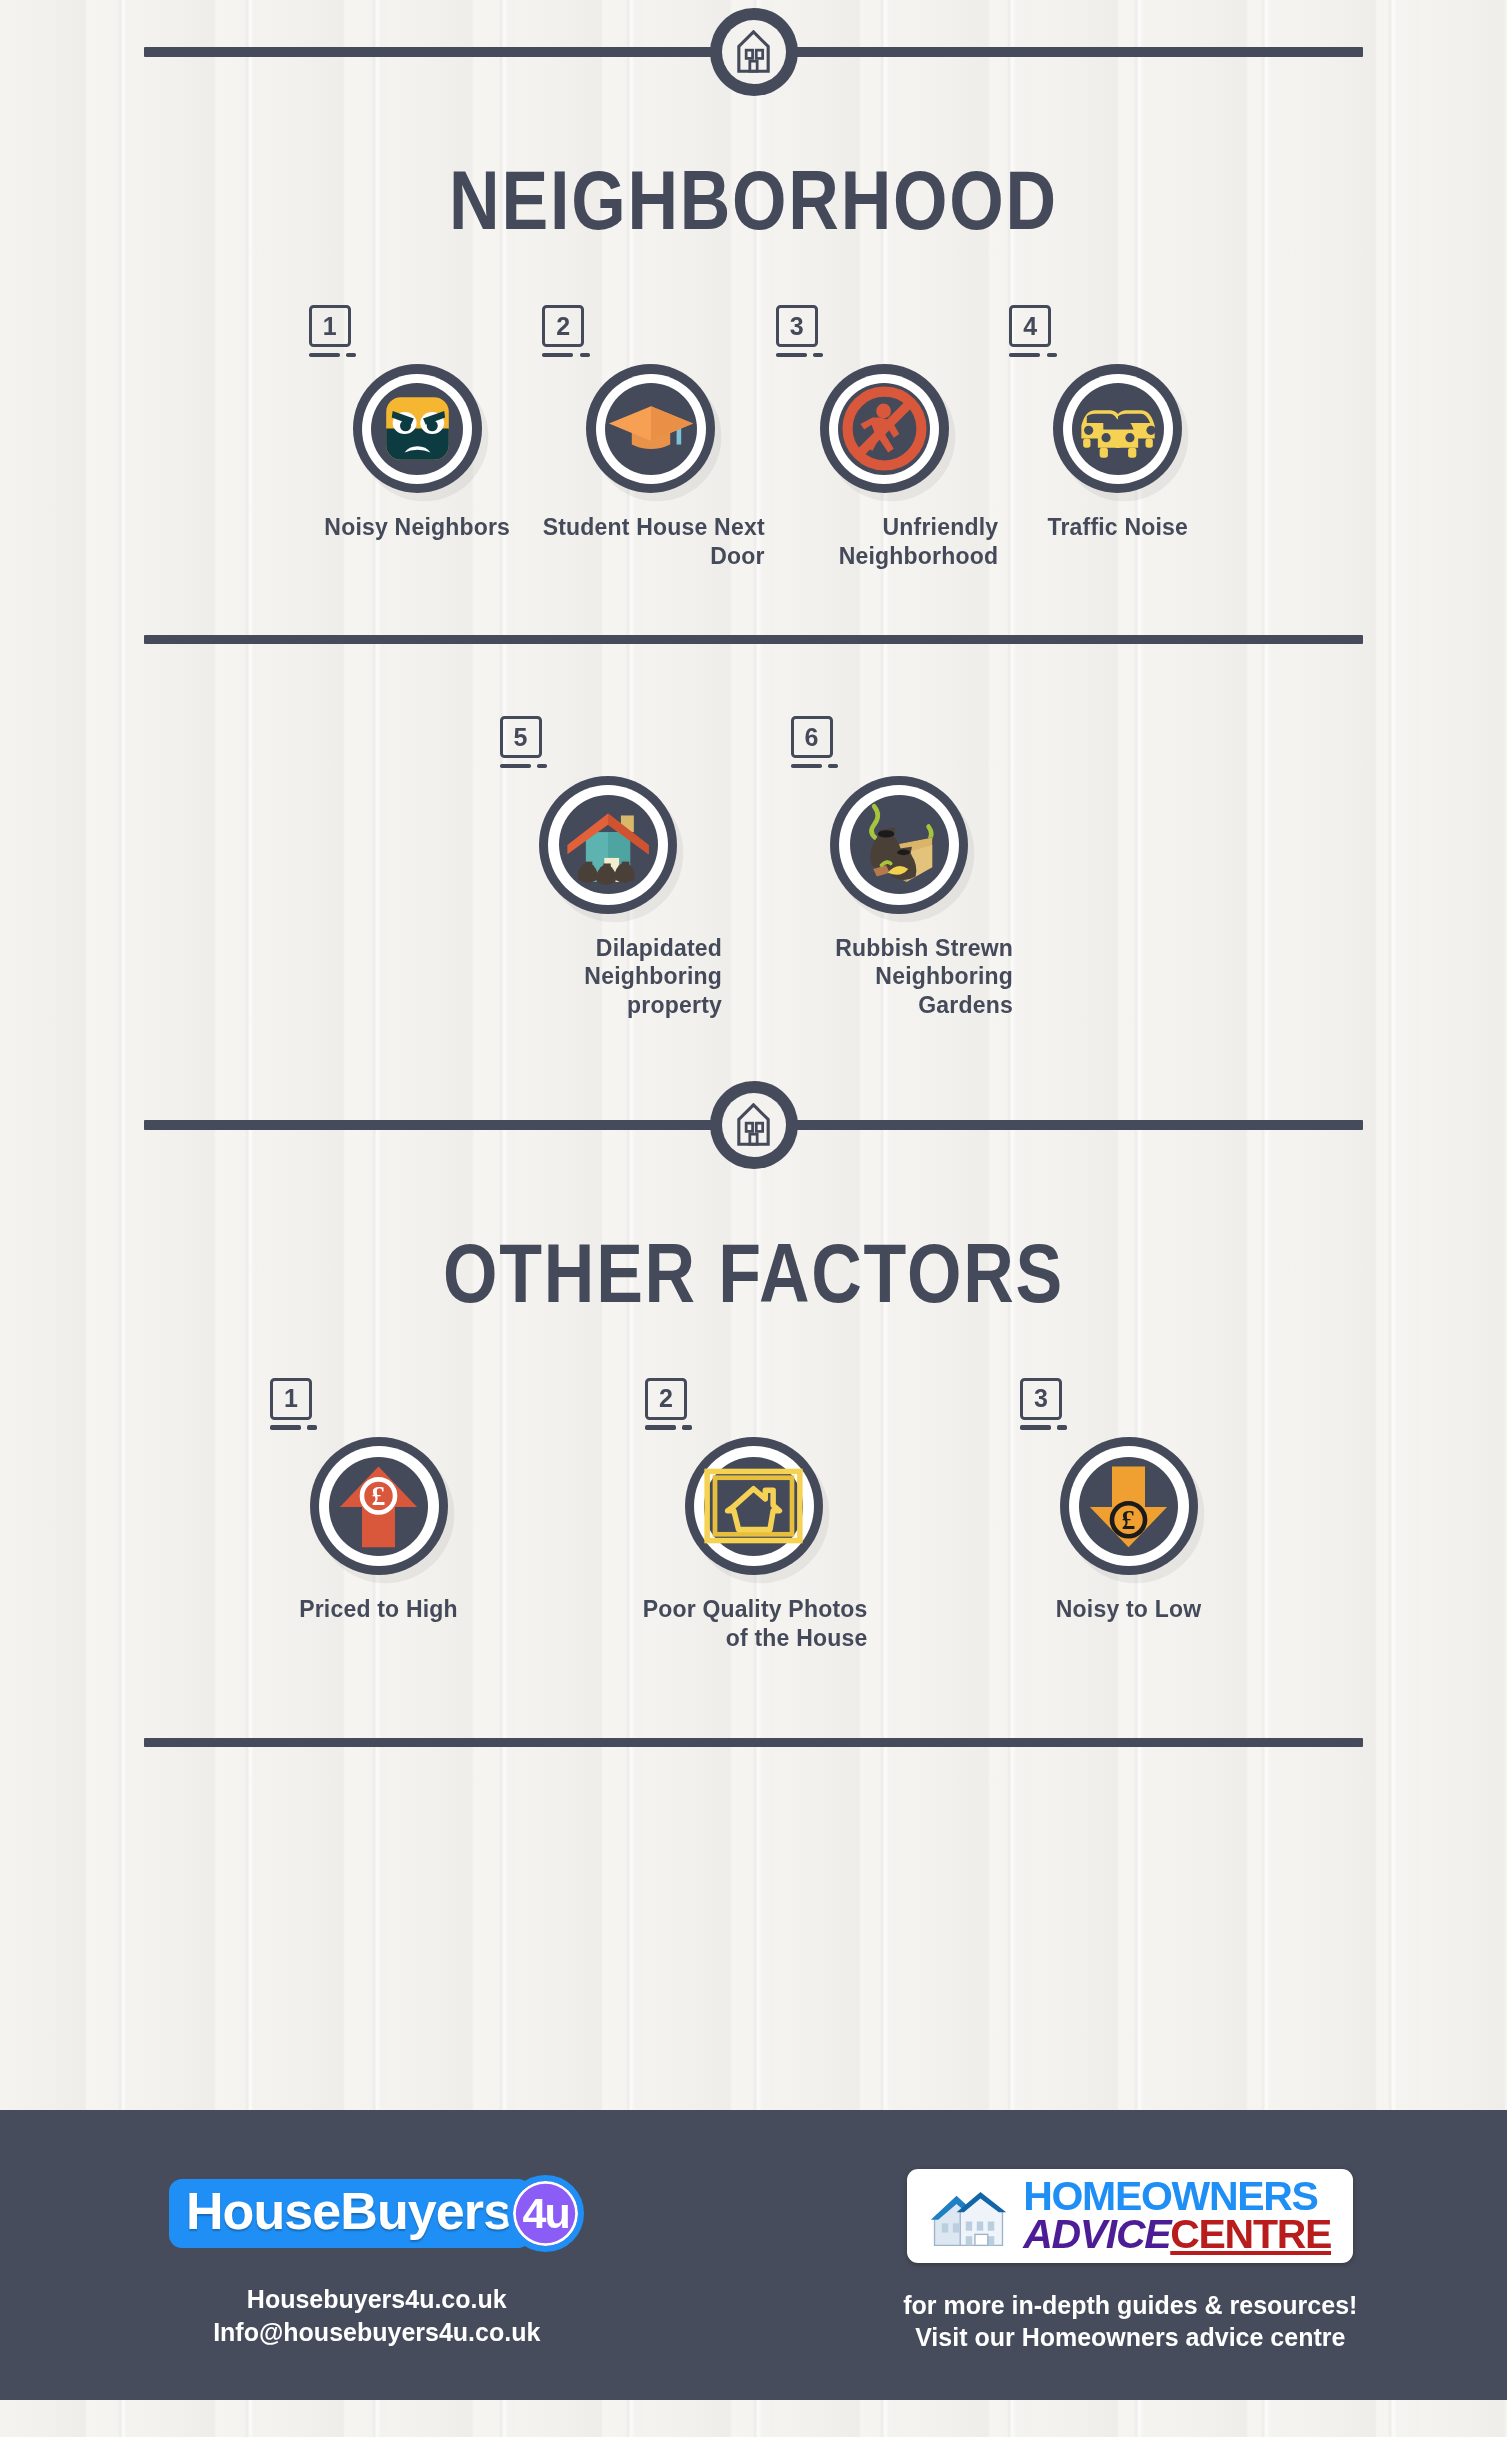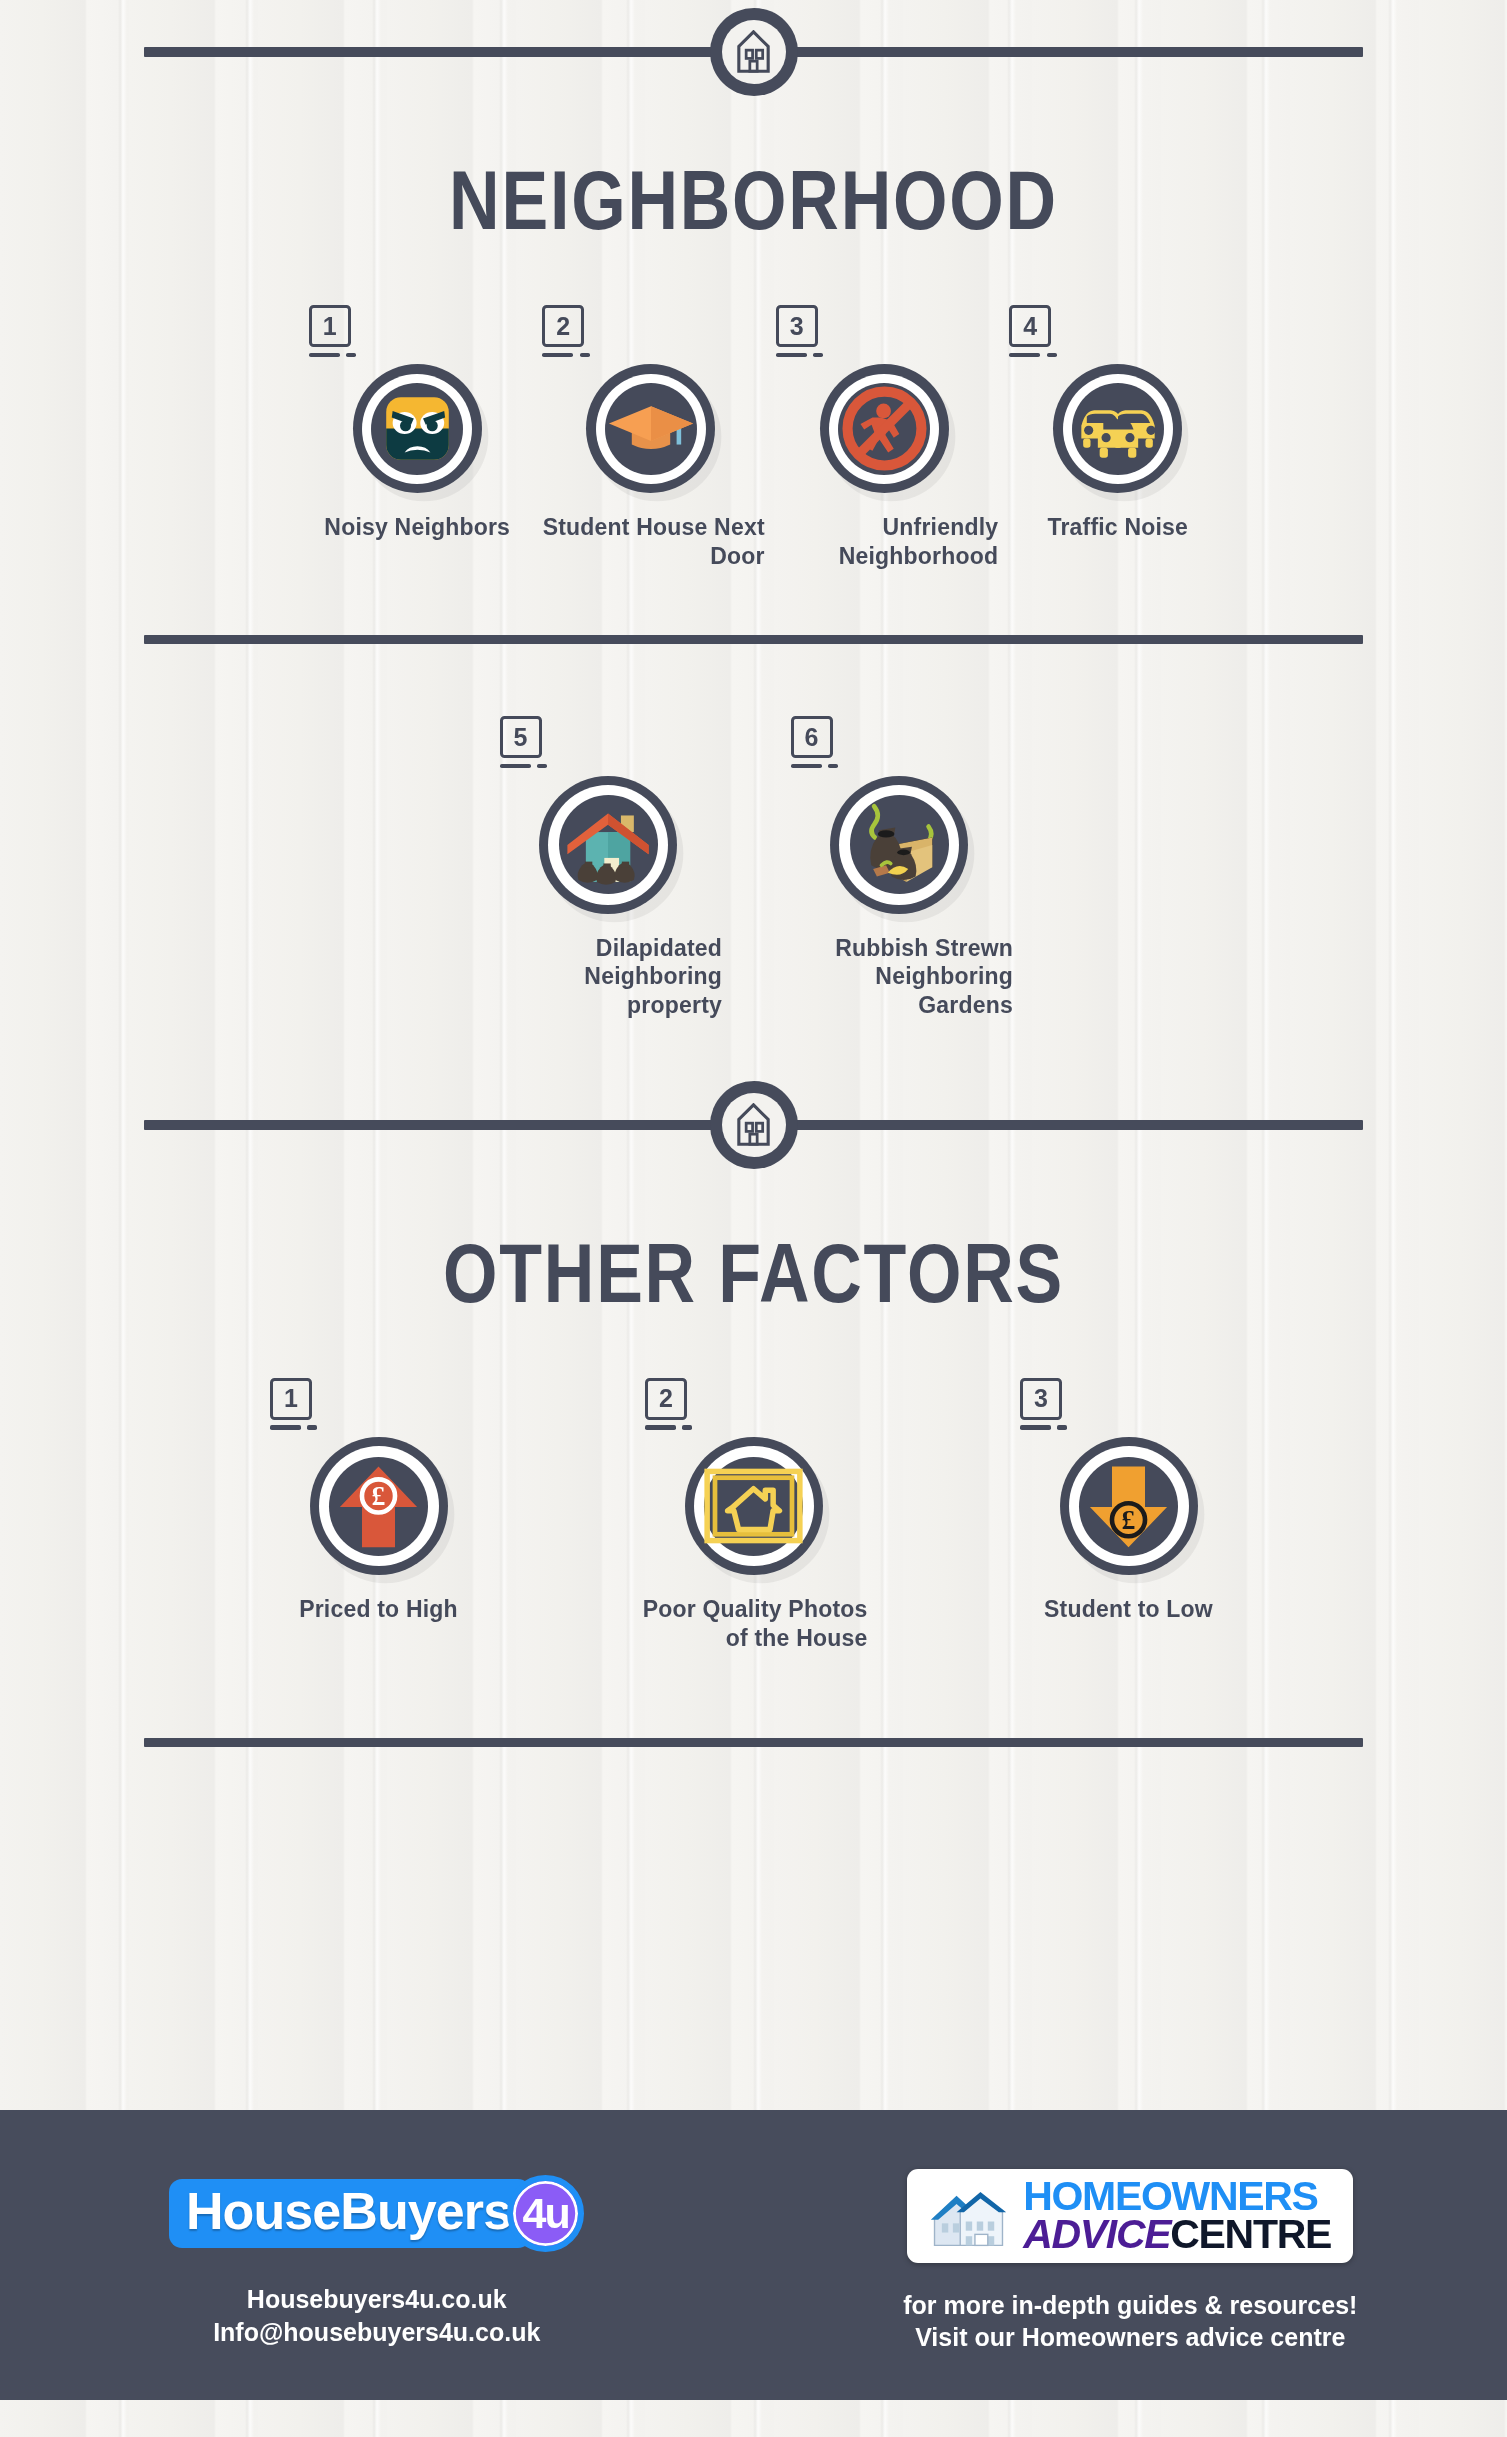--- a/index.html
+++ b/index.html
@@ -239,21 +239,21 @@
     box-shadow: 0 1.8px 5.5px rgba(0,0,0,0.25);
   }
   .hac-words { display: flex; flex-direction: column; line-height: 0.92; }
   .hac-top {
     font-size: 41px; font-weight: 700; letter-spacing: -1.3px;
     color: #1f8ff5;
     font-family: "Liberation Sans", sans-serif;
   }
   .hac-bot { font-size: 41px; font-weight: 700; letter-spacing: -1.3px; }
   .hac-bot .adv { color: #4c1d95; font-style: italic; }
-  .hac-bot .cen { color: #0f172a; }
+  .hac-bot .cen { color: #b91c1c; text-decoration: underline; }
   .footer-cta {
     color: #ffffff;
     font-size: 25px;
     font-weight: 700;
     text-align: center;
     line-height: 1.3;
   }
 </style>
 </head>
 <body>
@@ -547,21 +547,21 @@
           <div class="ring">
               <div class="core">
             <svg width="85" height="90" viewBox="0 0 92 98">
               <path d="M46 94 L88 50 L64 50 L64 6 L28 6 L28 50 L4 50 Z" fill="#f0a030"></path>
               <circle cx="46" cy="64" r="18" fill="none" stroke="#1b1b1b" stroke-width="5"></circle>
               <text x="46" y="74" text-anchor="middle" font-family="'Liberation Serif', serif" font-size="30" font-weight="700" fill="#1b1b1b">£</text>
             </svg>
           </div>
             </div>
         </div>
-        <div class="caption">Student to Low</div>
+        <div class="caption">Noisy to Low</div>
       </div>
     </div>
 
     <div style="height:85px"></div>
     <div class="hr-plain"></div>
 
   </div>
 
   <div class="footer">
 

